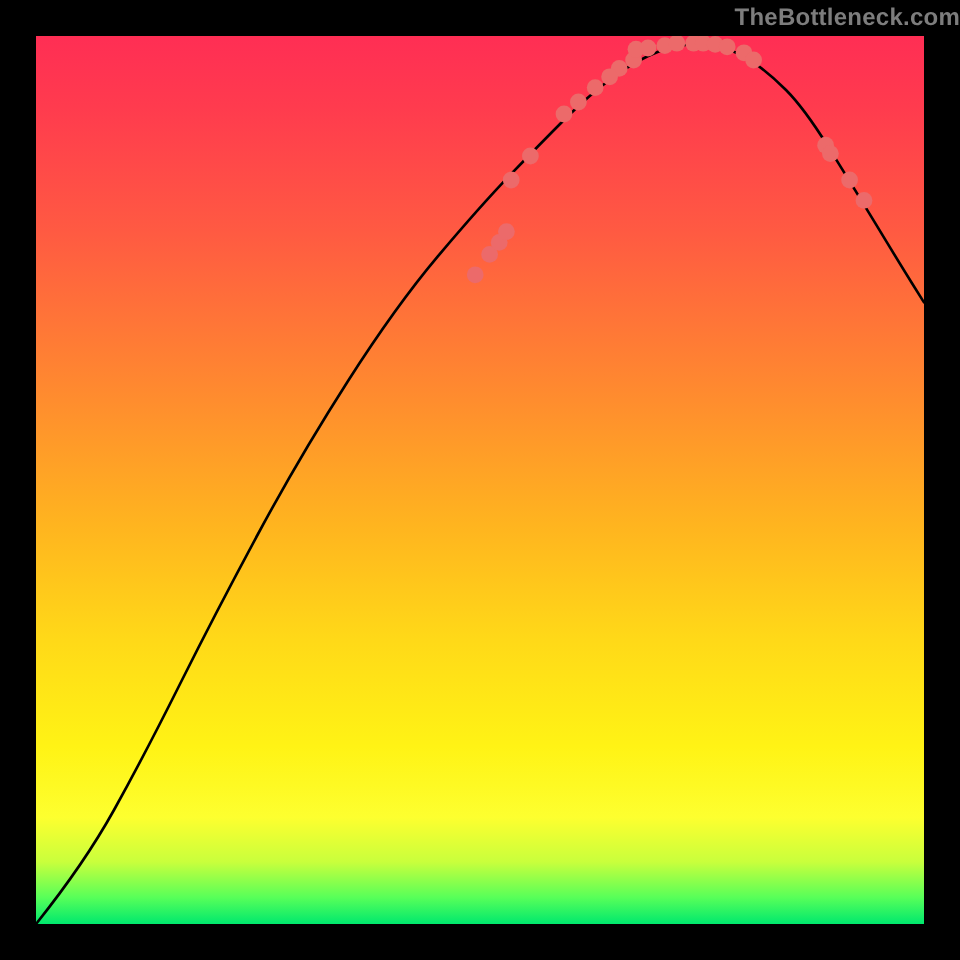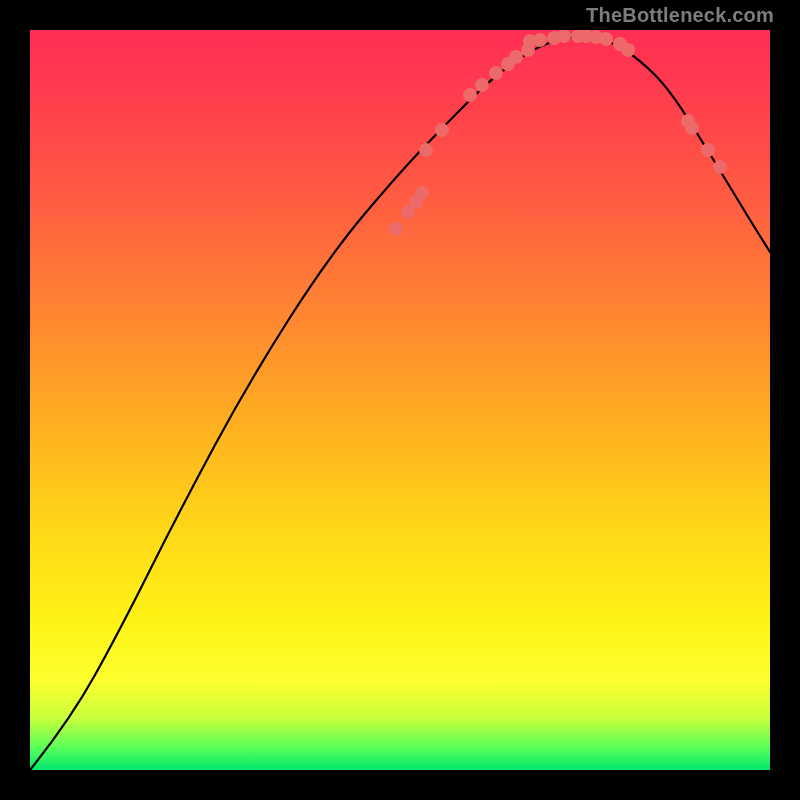--- a/index.html
+++ b/index.html
@@ -13,21 +13,21 @@
   }
   .wrap {
     position: relative;
     width: 800px;
     height: 800px;
     background: #000;
   }
   .watermark {
     position: absolute;
     top: 4px;
-    right: 26px;
+    right: 0;
     font-size: 20px;
     font-weight: 700;
     color: #7d7d7d;
     letter-spacing: 0.2px;
     z-index: 5;
   }
   .plot {
     position: absolute;
     left: 30px;
     top: 30px;

